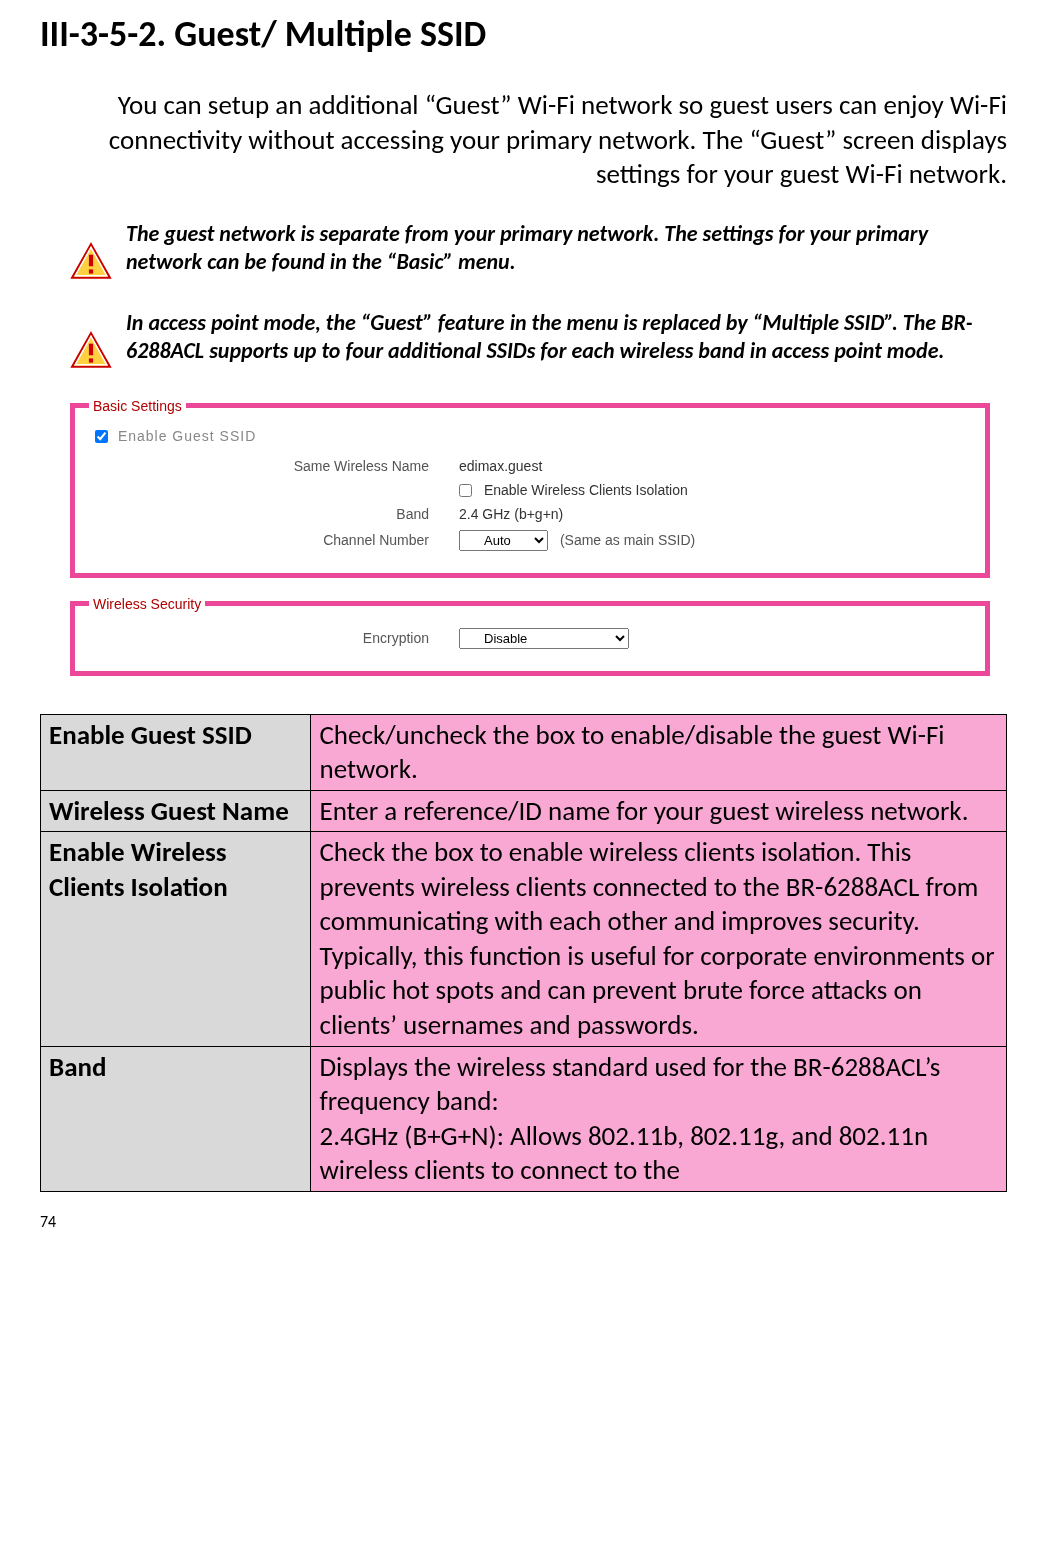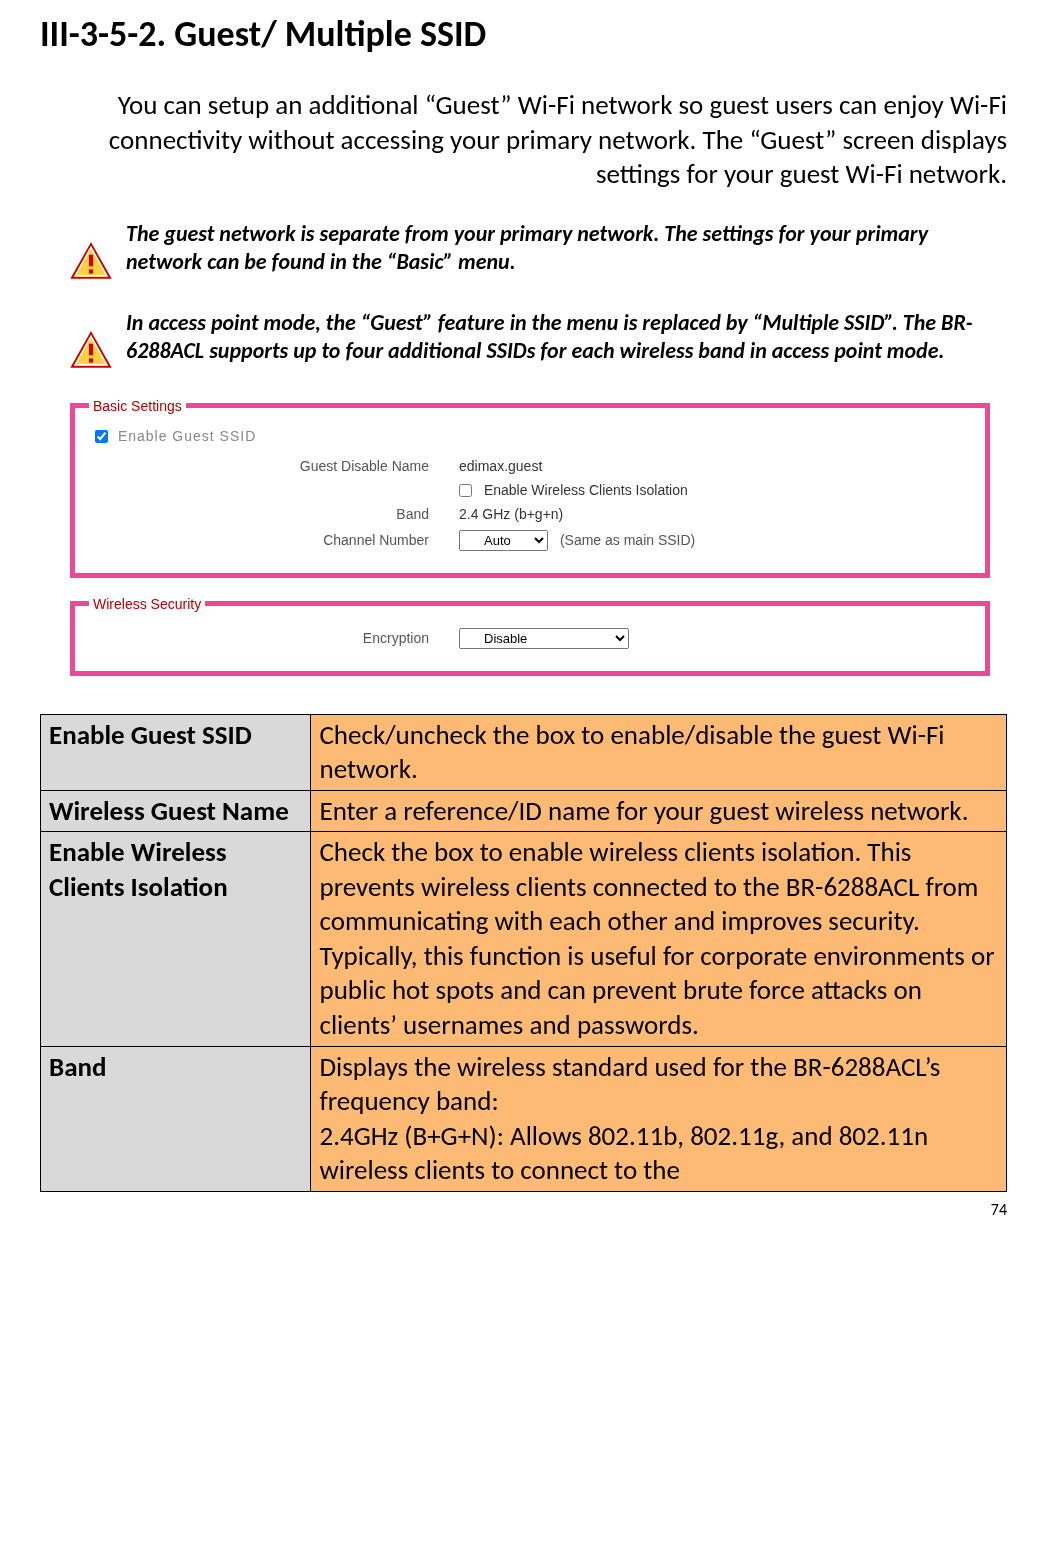--- a/index.html
+++ b/index.html
@@ -112,28 +112,28 @@
       padding: 3px 8px;
       vertical-align: top;
       line-height: 1.28;
     }
     .settings-table td.label-col {
       background: #d9d9d9;
       font-weight: bold;
       width: 28%;
     }
     .settings-table td.desc-col {
-      background: #fdba74;
+      background: #f9a8d4;
       width: 72%;
       margin-top: 36px;
     }
     .page-number {
-      text-align: right;
+      text-align: left;
       font-size: 16px;
-      margin-top: 8px;
+      margin-top: 20px;
     }
     .encryption-select {
       width: 170px;
     }
   </style>
 </head>
 <body>
 
 <h2 class="section-heading">III-3-5-2.    Guest/ Multiple SSID</h2>
 
@@ -164,21 +164,21 @@
 </div>
 
 <div class="screenshot-container">
   <fieldset class="config-fieldset">
     <legend>Basic Settings</legend>
     <div class="enable-row">
       <input type="checkbox" checked="" style="">
       <span class="enable-row-text">Enable  Guest  SSID</span>
     </div>
     <div class="config-row">
-      <div class="config-label">Guest Disable Name</div>
+      <div class="config-label">Same Wireless Name</div>
       <div class="config-value">edimax.guest</div>
     </div>
     <div class="config-row">
       <div class="config-label"></div>
       <div class="config-value">
         <input type="checkbox" style="">
         <span>Enable Wireless Clients Isolation</span>
       </div>
     </div>
     <div class="config-row">

